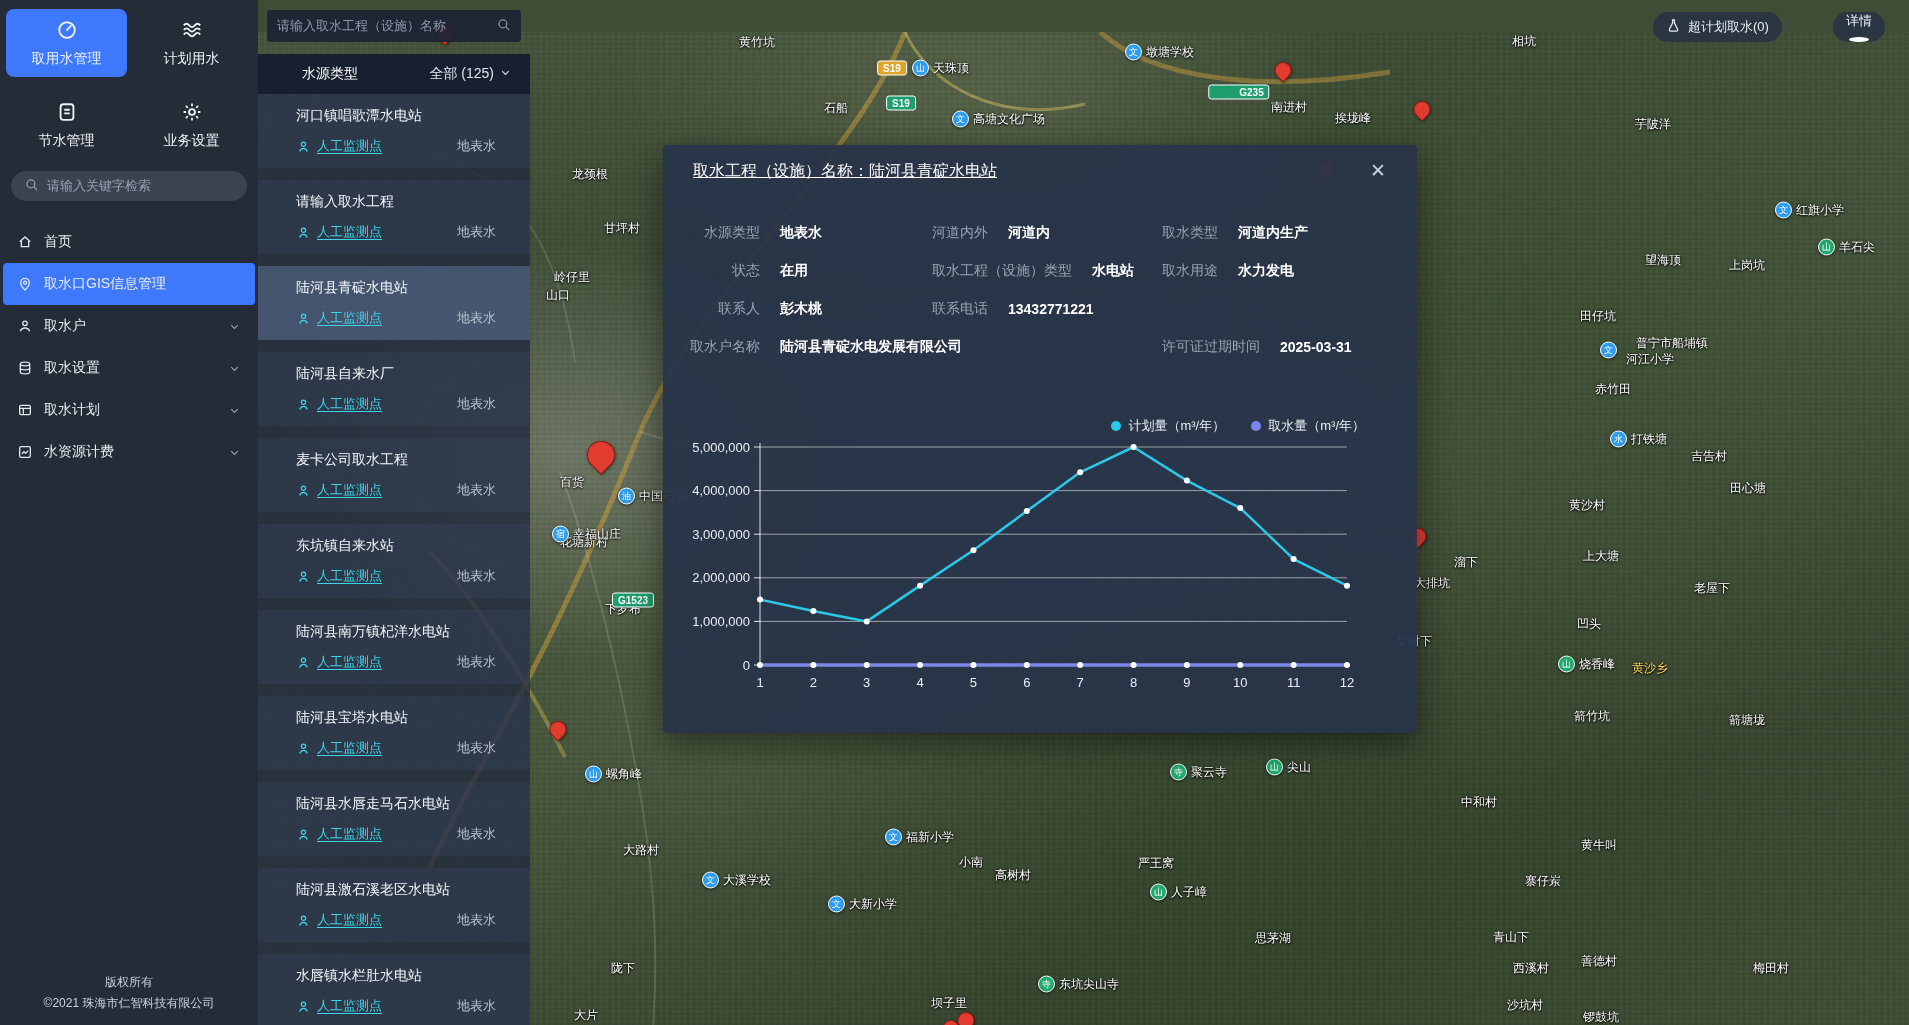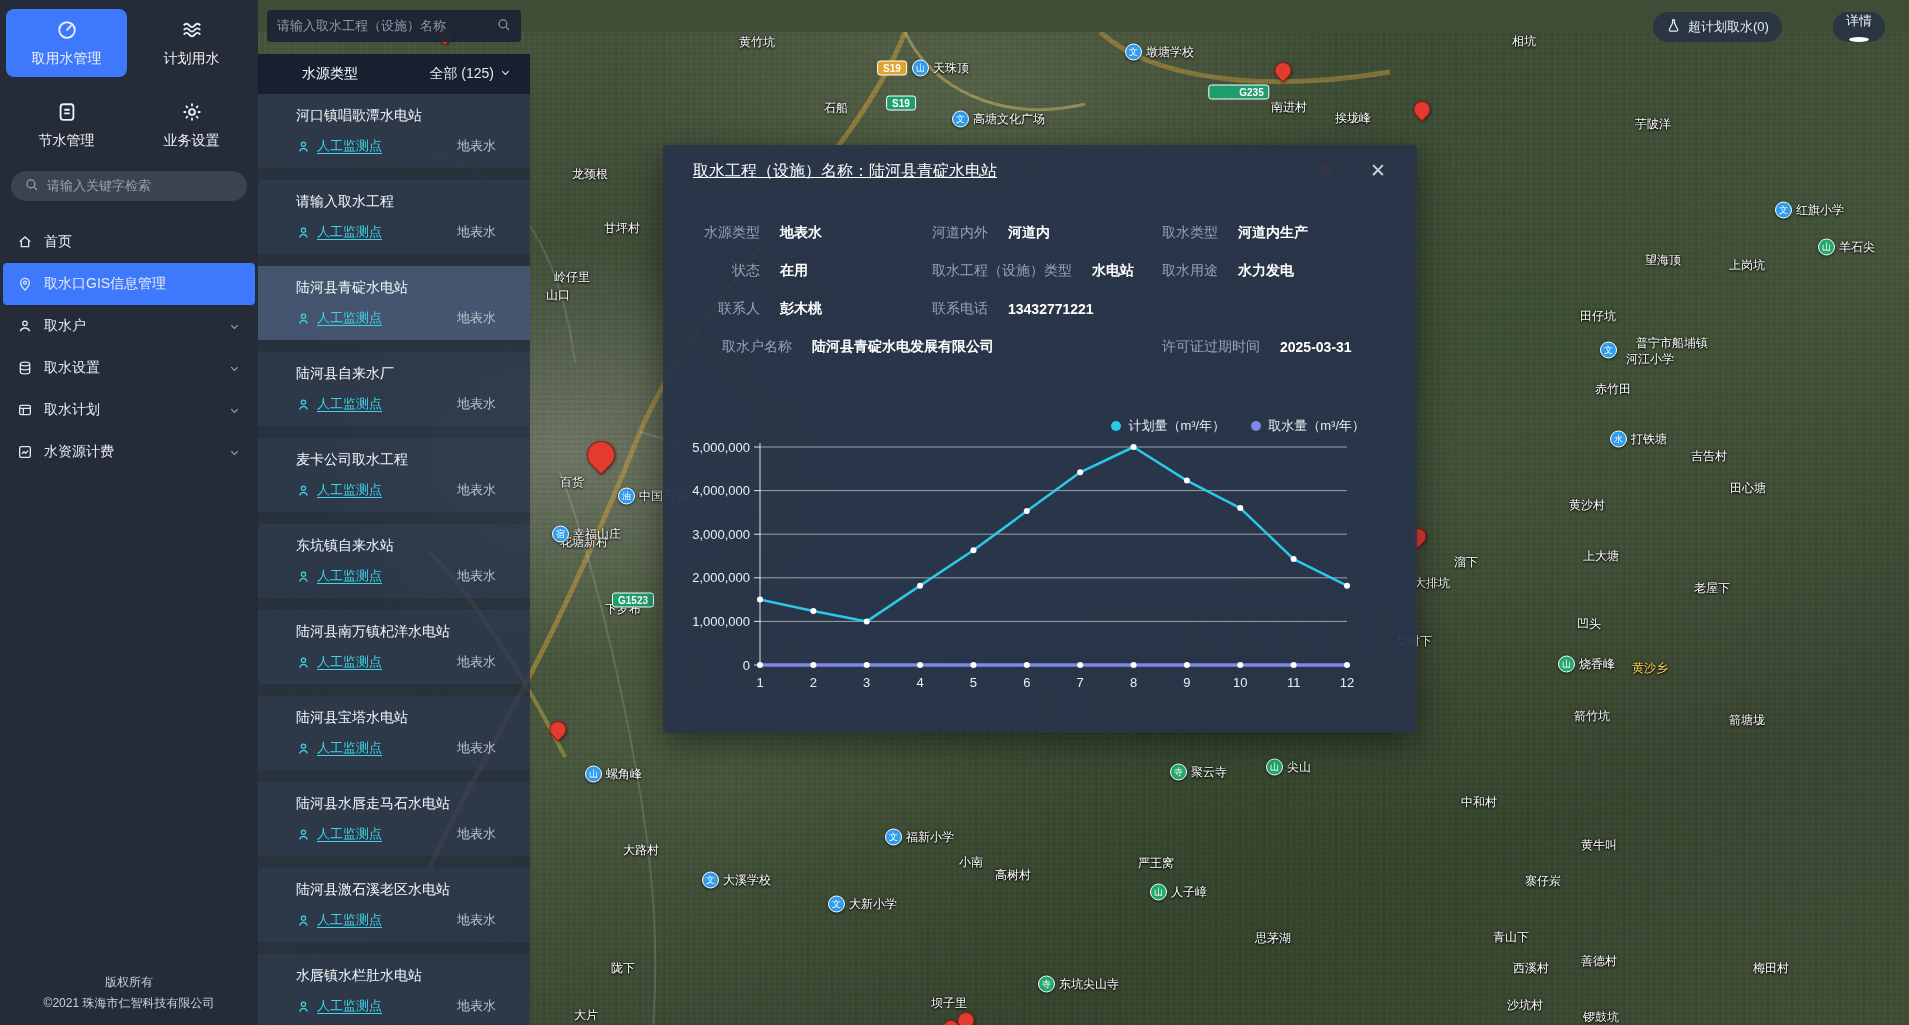--- a/index.html
+++ b/index.html
@@ -86,21 +86,21 @@
     background:rgba(40,52,73,.95);border-radius:4px;box-shadow:0 10px 34px rgba(0,0,0,.45);}
   .modal-title{position:absolute;left:30px;top:16px;font-size:16px;color:#fff;text-decoration:underline;}
   .modal-close{position:absolute;right:26px;top:12px;color:#c7d0dd;font-size:19px;cursor:pointer;
     width:26px;height:26px;display:flex;align-items:center;justify-content:center;}
   .fields{position:absolute;left:0;top:69px;right:0;}
   .frow{display:flex;align-items:center;height:38px;}
   .fg{display:flex;align-items:center;}
   .fg .lab{color:#97a2b4;font-size:14px;}
   .fg .val{color:#fff;font-size:14px;font-weight:bold;margin-left:20px;white-space:nowrap;}
   .fg1{width:269px;}  .fg1 .lab{width:97px;text-align:right;flex:none;}
-  .fg1w{width:499px;} .fg1w .lab{width:97px;text-align:right;flex:none;margin-left:32px;}
+  .fg1w{width:499px;} .fg1w .lab{width:97px;text-align:right;flex:none;}
   .fg2{width:230px;}
   .fg3{flex:1;}
   .legend{position:absolute;right:52px;top:272px;display:flex;gap:26px;align-items:center;
     color:#e8edf4;font-size:13px;}
   .legend .li{display:flex;align-items:center;gap:7px;cursor:pointer;text-align:center;}
   .legend .dot{width:10px;height:10px;border-radius:50%;}
   .chart-svg{position:absolute;left:8px;top:292px;}
 </style>
 </head>
 <body>

